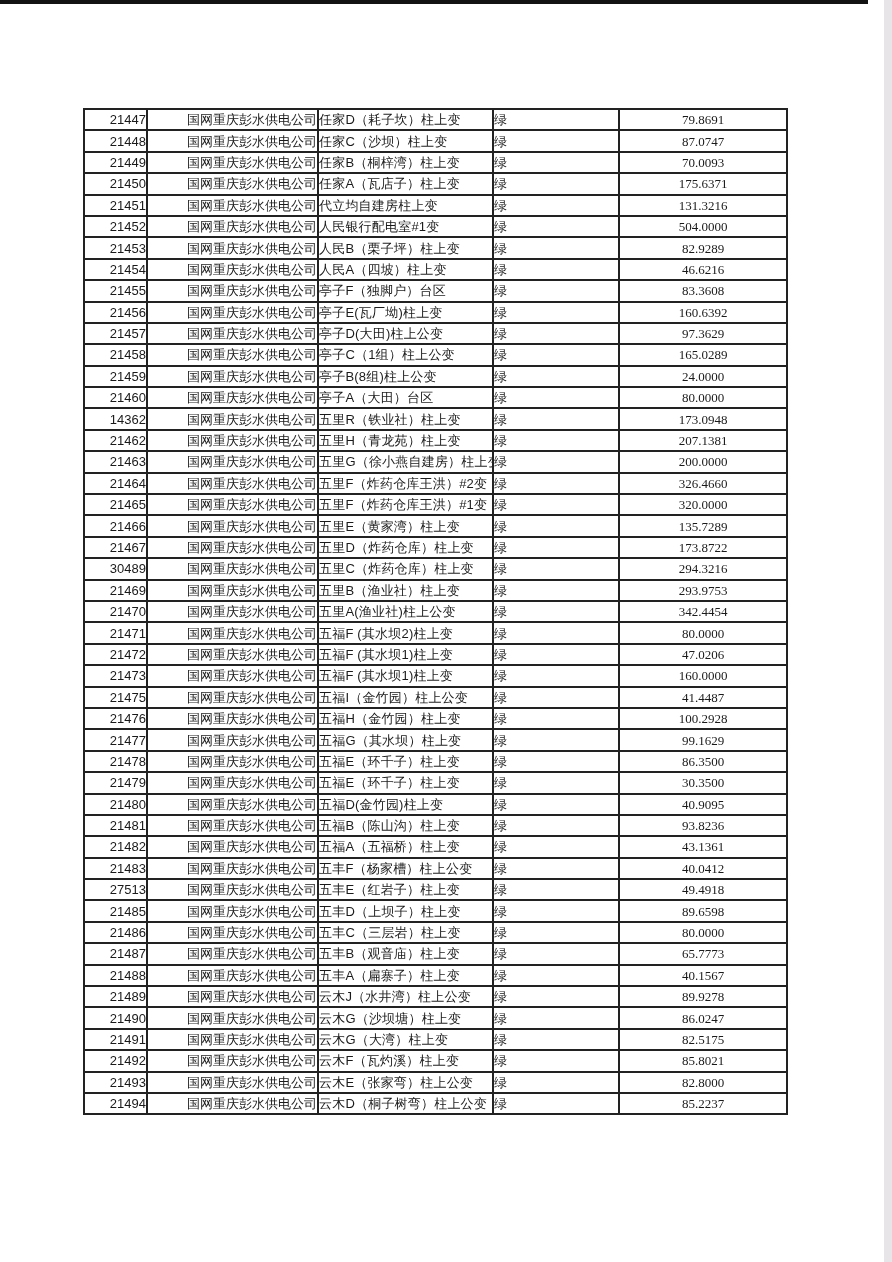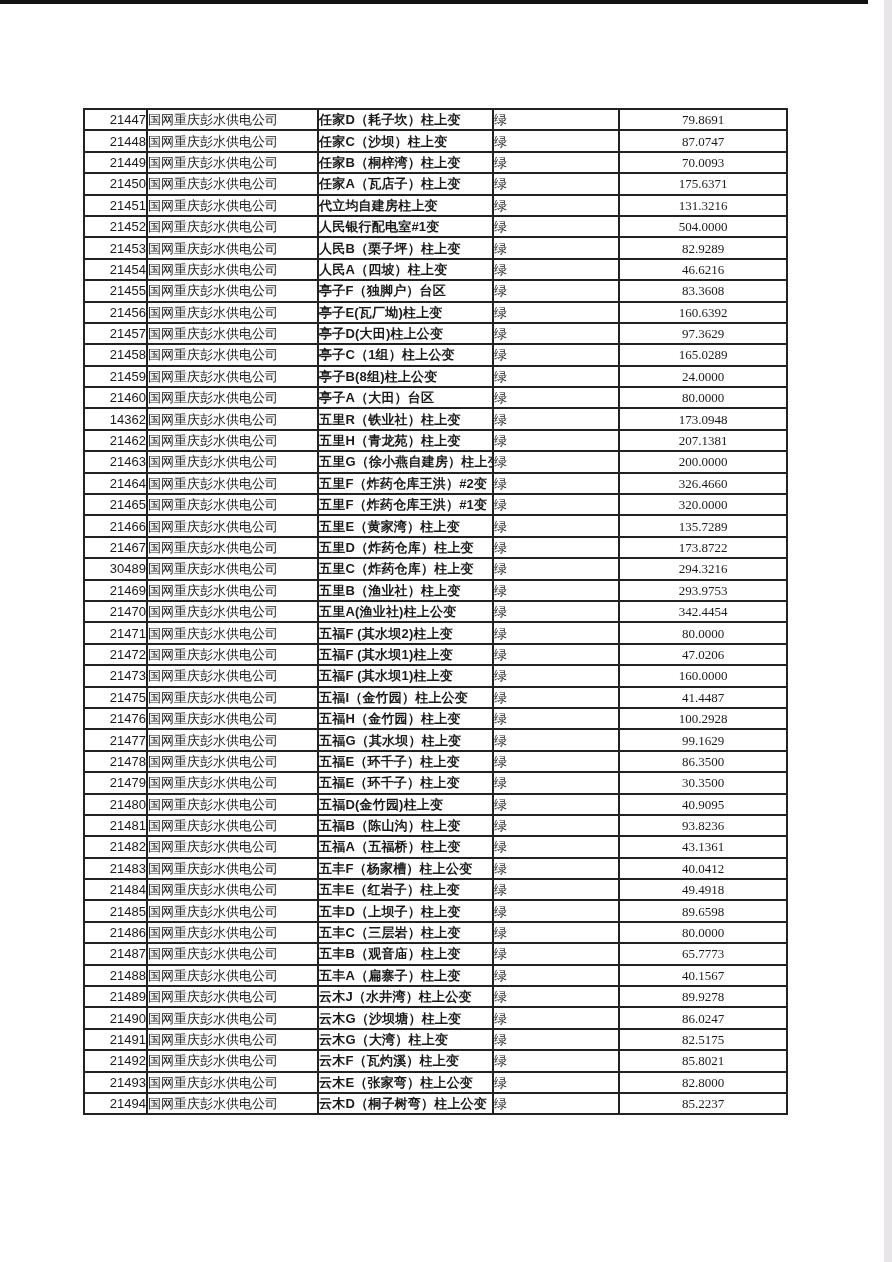--- a/index.html
+++ b/index.html
@@ -44,22 +44,22 @@
     height: 19.4px;
     padding: 0;
     font-size: 13px;
     line-height: 19px;
     color: #1a1a1a;
     white-space: nowrap;
     overflow: hidden;
     vertical-align: middle;
   }
   td.c-id     { text-align: right;  padding-right: 5px; }
-  td.c-company{ text-align: left;   padding-left: 3px; }
-  td.c-name   { text-align: left;   padding-left: 3px; letter-spacing: 0.2px; font-weight: bold; }
+  td.c-company{ text-align: right;   padding-left: 3px; }
+  td.c-name   { text-align: left;   padding-left: 3px; letter-spacing: 0.2px; }
   td.c-status { text-align: left;   padding-left: 3px; }
   td.c-value  { text-align: center; font-family: Liberation Serif, serif; }
 </style>
 </head>
 <body>
 
 <div class="top-rule"></div>
 <div class="edge-strip"></div>
 
 <table class="records">
@@ -317,21 +317,21 @@
         <td class="c-value">43.1361</td>
       </tr>
       <tr>
         <td class="c-id">21483</td>
         <td class="c-company">国网重庆彭水供电公司</td>
         <td class="c-name">五丰F（杨家槽）柱上公变</td>
         <td class="c-status">绿</td>
         <td class="c-value">40.0412</td>
       </tr>
       <tr>
-        <td class="c-id">21484</td>
+        <td class="c-id">27513</td>
         <td class="c-company">国网重庆彭水供电公司</td>
         <td class="c-name">五丰E（红岩子）柱上变</td>
         <td class="c-status">绿</td>
         <td class="c-value">49.4918</td>
       </tr>
       <tr>
         <td class="c-id">21485</td>
         <td class="c-company">国网重庆彭水供电公司</td>
         <td class="c-name">五丰D（上坝子）柱上变</td>
         <td class="c-status">绿</td>

